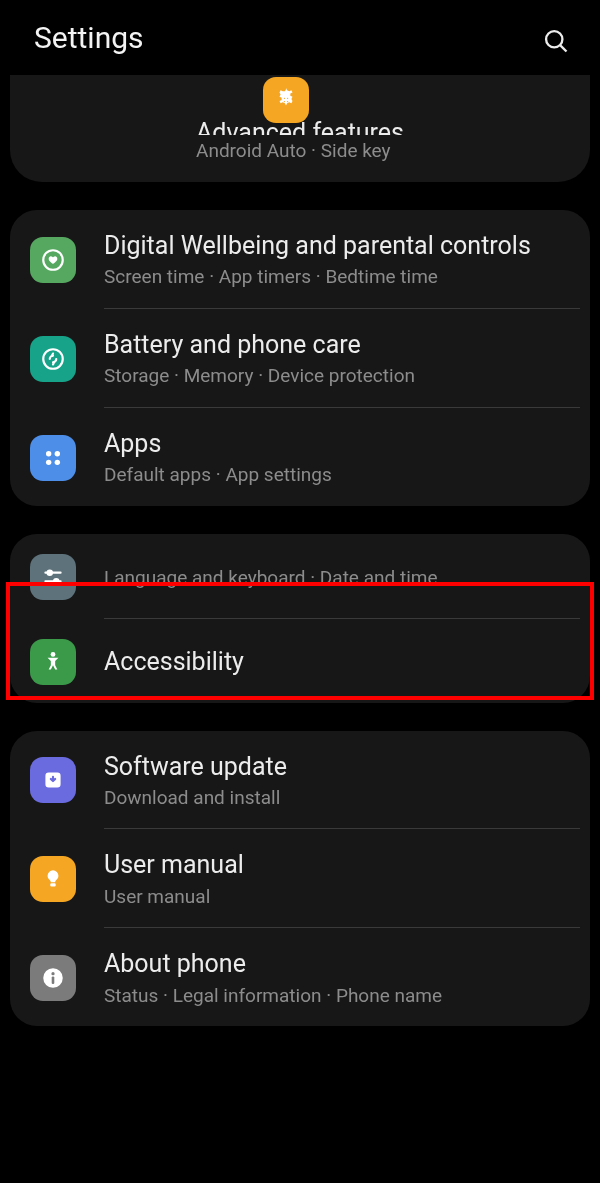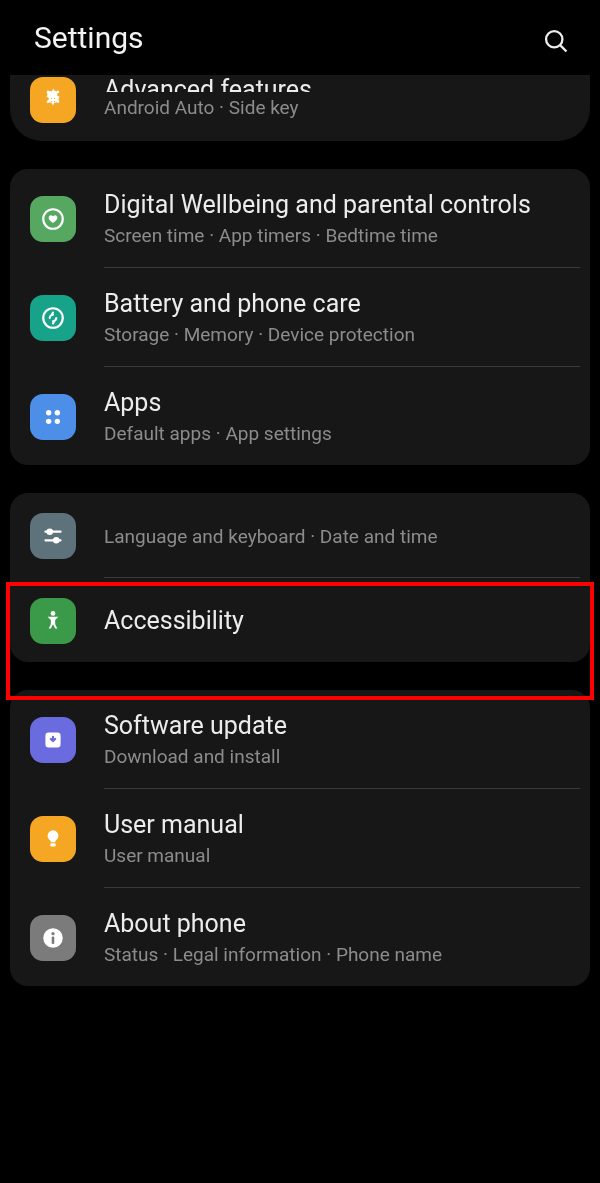--- a/index.html
+++ b/index.html
@@ -18,36 +18,36 @@
       padding: 20px 30px 20px 34px;
     }
     .header-title {
       font-size: 30px;
       font-weight: 400;
       color: #f3f3f3;
     }
     .search-icon { width: 28px; height: 28px; }
     .group {
       background: #171717;
-      border-radius: 18px;
+      border-radius: 27px;
       margin: 0 10px;
       overflow: hidden;
     }
     .group-cut-top {
       border-radius: 0 0 32px 32px;
       margin-top: 0;
     }
     .group + .group { margin-top: 28px; }
     .item {
       display: flex;
       align-items: center;
       padding: 20px 20px 18px 20px;
       position: relative;
     }
-    .item-cut-top { padding-top: 2px; }
+    .item-cut-top { padding-top: 2px; flex-direction: column; }
     .divider {
       border: none;
       border-top: 1px solid #3a3a3a;
       margin-left: 94px;
       margin-right: 10px;
     }
     .icon-box {
       width: 46px;
       height: 46px;
       border-radius: 13px;

